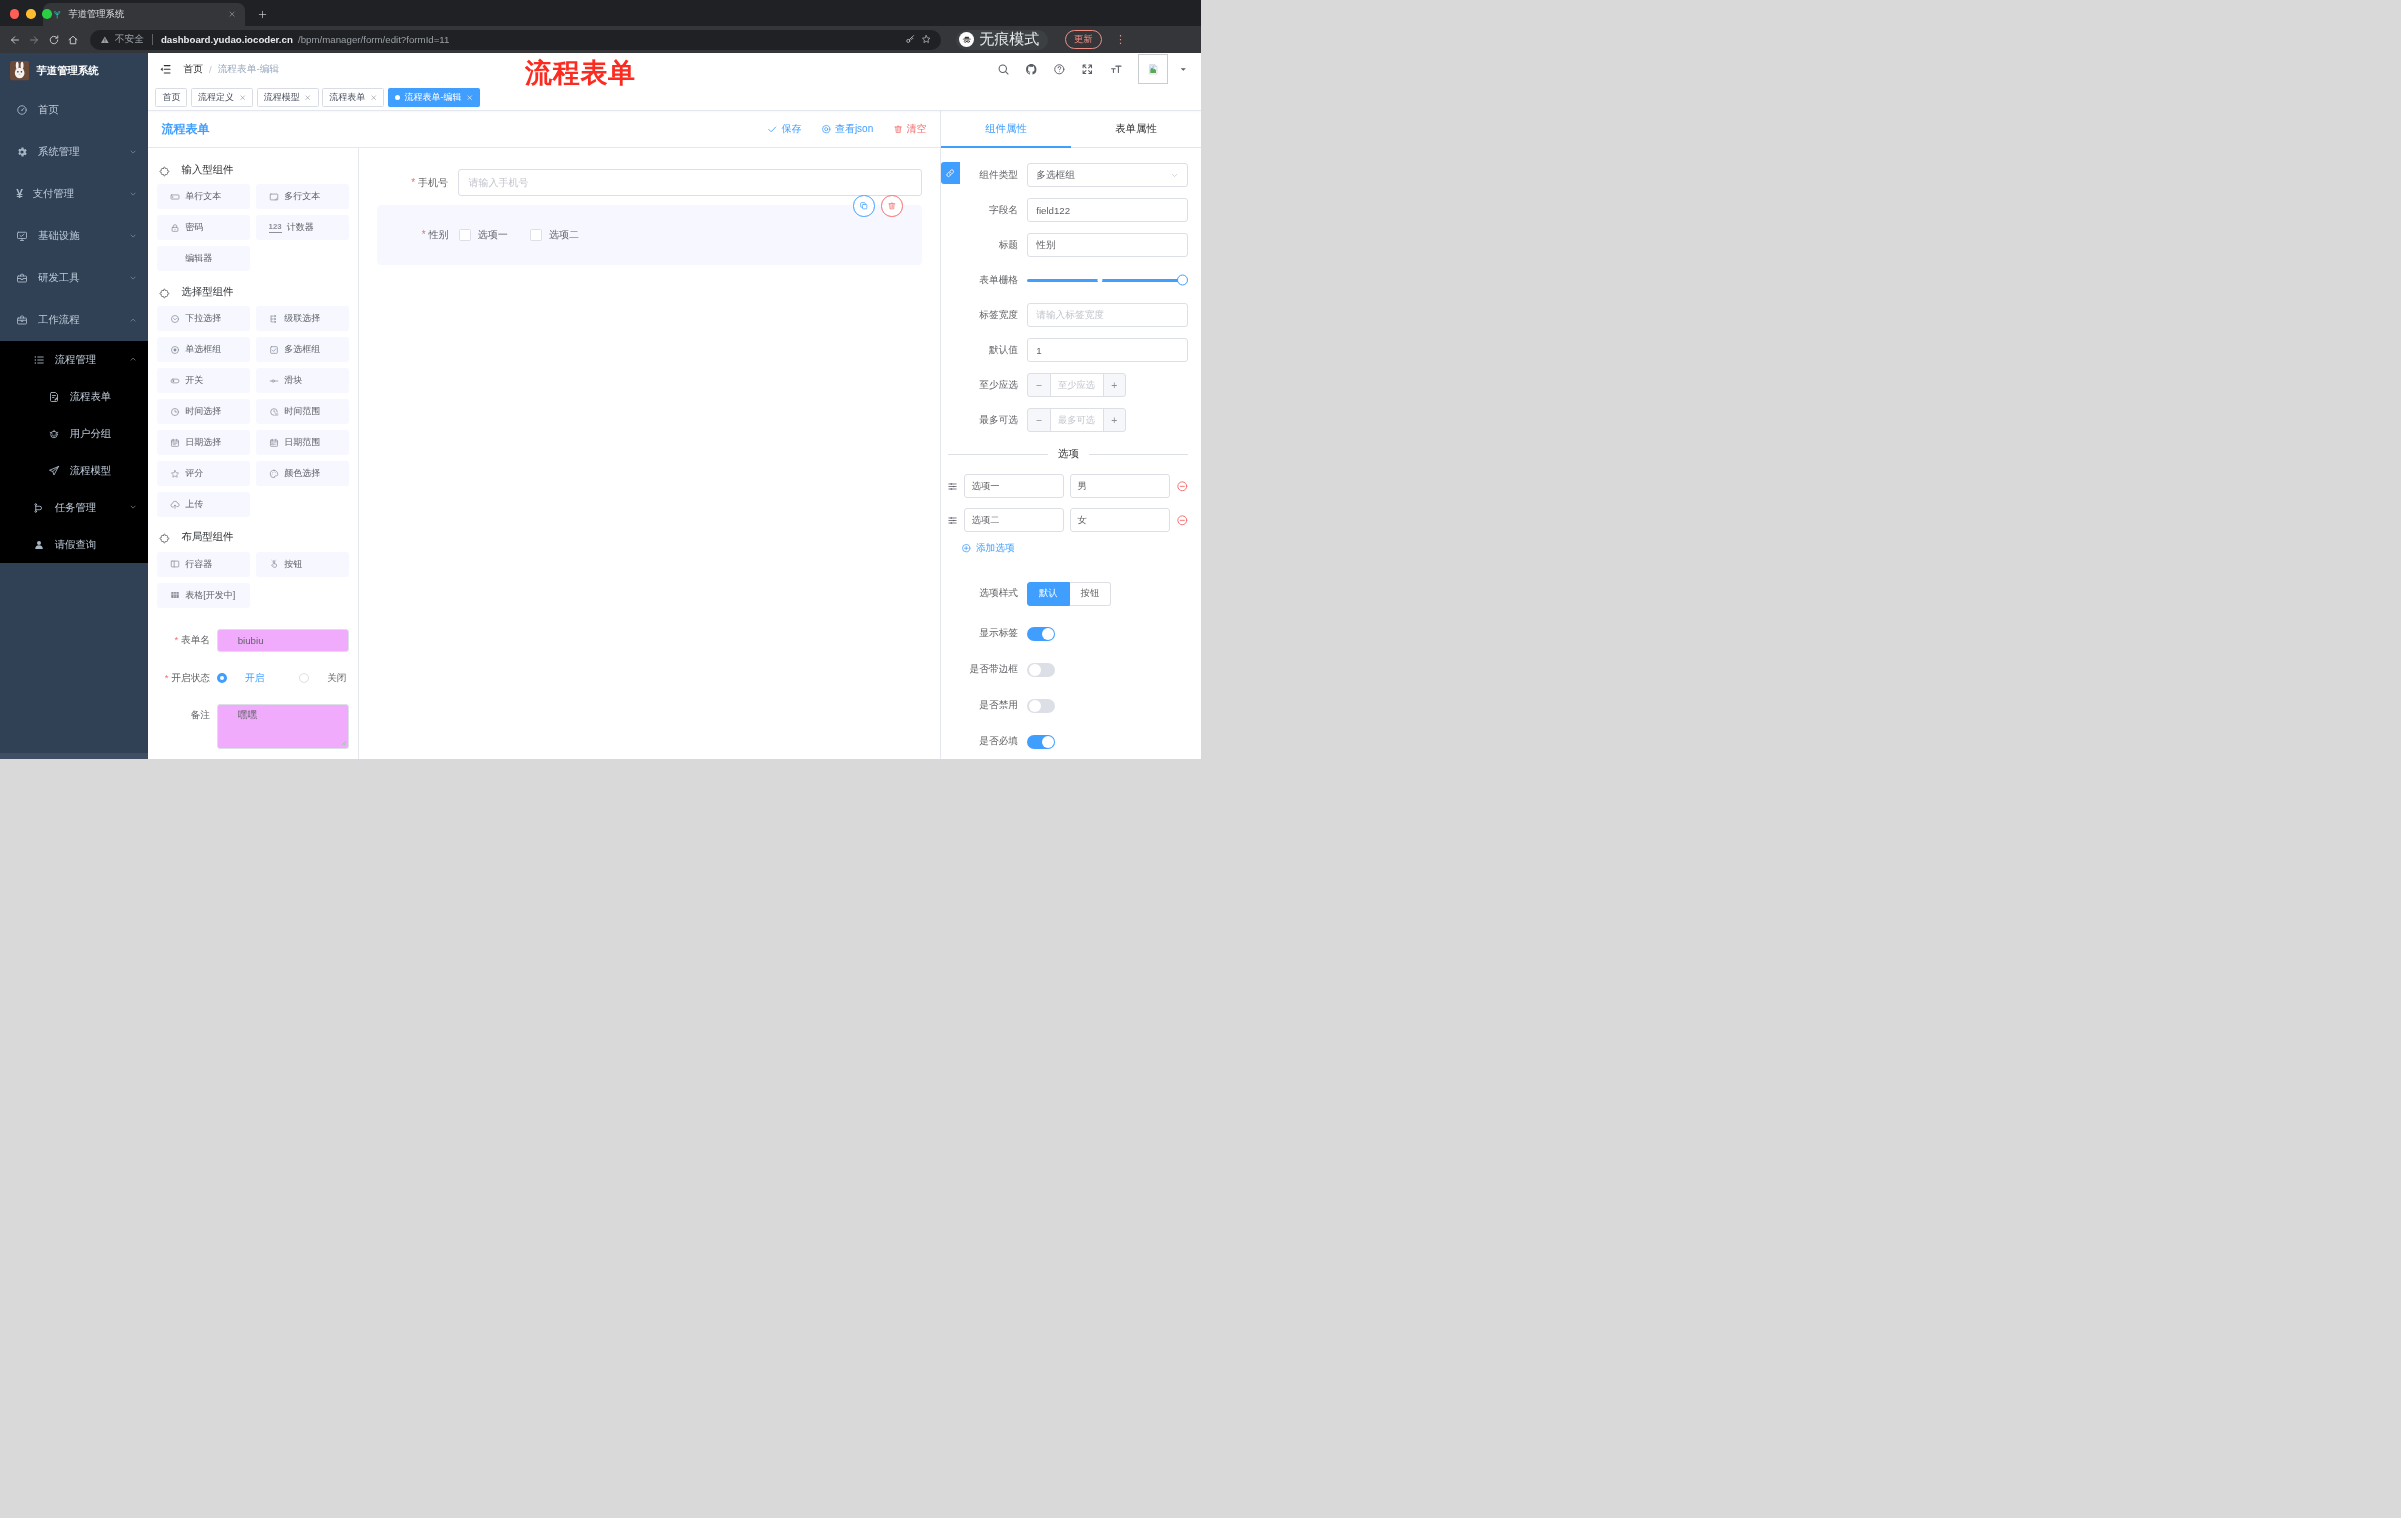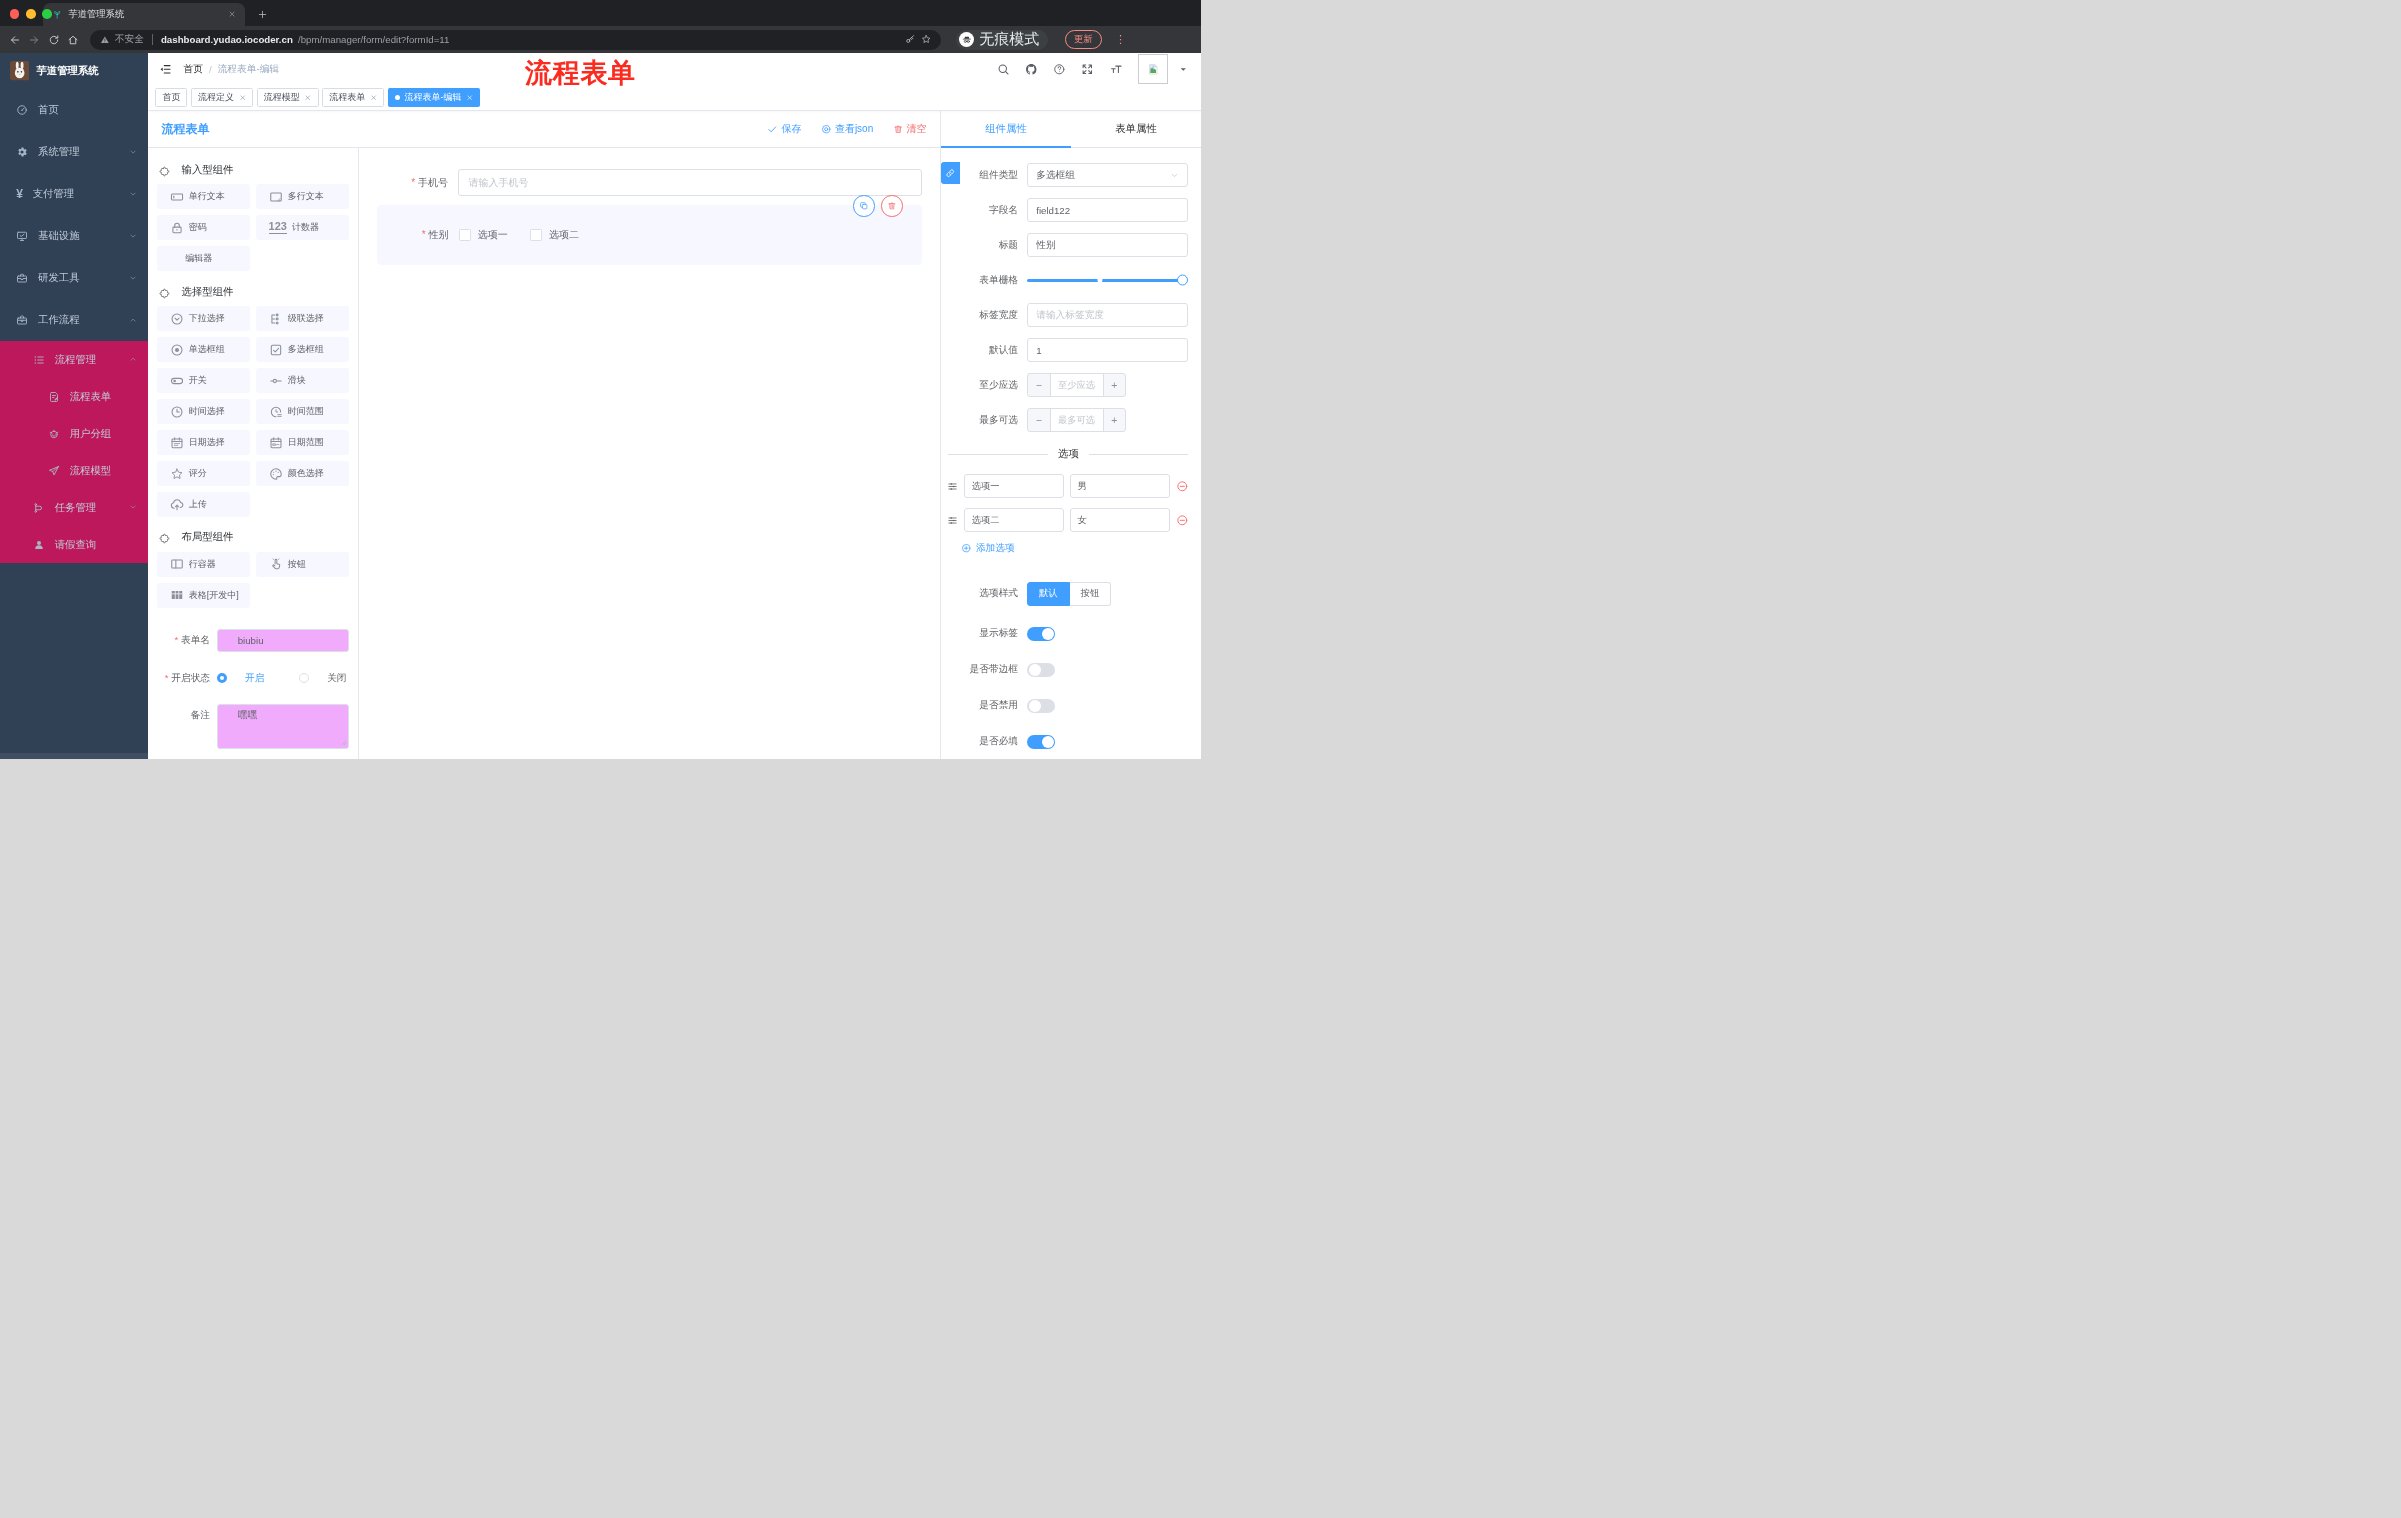--- a/index.html
+++ b/index.html
@@ -37,21 +37,21 @@
   .updbtn{height:17px;border:0.7px solid #f28b82;border-radius:9.7px;color:#f28b82;font-size:9.3px;
           display:flex;align-items:center;padding:0 8.2px;margin-left:9px;}
   .bmenu{color:#f28b82;font-size:11px;margin-left:6px;letter-spacing:0;}
 
   
   .app{position:absolute;top:53px;left:0;right:0;bottom:0;display:flex;}
   .sidebar{width:148px;flex-shrink:0;background:#304156;color:#bfcbd9;position:relative;overflow:hidden;}
   .logo{height:36px;display:flex;align-items:center;gap:7.4px;padding:0 9.7px;color:#fff;font-size:10.4px;font-weight:bold;}
   .logo .ic{font-size:19.3px;}
   .side-item{display:flex;align-items:center;font-size:10.4px;cursor:pointer;height:42px;}
-  .side-item.nested{background:#be185d;height:37px;}
+  .side-item.nested{background:#000000;height:37px;}
   .side-item .ic{font-size:12px;color:#a9b6c5;margin-right:9.7px;}
   .side-item .chev{margin-left:auto;margin-right:11px;font-size:8.2px;color:#8694a6;}
   .sidestrip{position:absolute;left:0;right:0;bottom:0;height:6px;background:#3f4e63;}
 
   .main{flex:1;display:flex;flex-direction:column;min-width:0;background:#fff;}
   .appheader{height:32px;display:flex;align-items:center;gap:12px;padding:0 11px;background:#fff;}
   .hamb{font-size:12.6px;color:#303133;}
   .breadcrumb{font-size:9.7px;color:#303133;display:flex;align-items:center;gap:6px;}
   .crumb-sep{color:#c0c4cc;}
   .crumb-cur{color:#97a8be;}
@@ -79,21 +79,21 @@
   .act.red{color:#f56c6c;}
   .dcontent{flex:1;display:flex;min-height:0;}
 
   
   .palette{width:192px;flex-shrink:0;border-right:0.7px solid #e4e7ed;padding:1.5px 9px 0;overflow:hidden;}
   .sec-h{display:flex;align-items:flex-end;gap:12px;font-size:10.4px;color:#2f3337;margin:13.4px 1.5px 7.4px;}
   .sec-h .ic{font-size:11px;color:#55585e;}
   .pgrid{display:grid;grid-template-columns:1fr 1fr;gap:6px;}
   .pitem{height:25px;background:#f6f7ff;border-radius:3px;display:flex;align-items:center;gap:5.2px;
          padding-left:12.6px;font-size:9px;color:#606266;cursor:grab;}
-  .pitem .ic{font-size:14px;color:#8c909a;min-width:10.4px;}
+  .pitem .ic{font-size:10px;color:#8c909a;min-width:10.4px;}
   .pform{margin-top:21px;font-size:9.7px;color:#606266;}
   .prow{display:flex;align-items:flex-start;margin-bottom:15px;}
   .plabel{width:53px;text-align:right;flex-shrink:0;margin-right:6.7px;line-height:22px;white-space:nowrap;}
   .req::before{content:"* ";color:#f56c6c;}
   .pinput{flex:1;height:21px;border:0.7px solid #dcdfe6;border-radius:3px;padding:0 20px;
           display:flex;align-items:center;color:#606266;background:#f0abfc;}
   .ptext{height:39px;align-items:flex-start;padding-top:3.7px;position:relative;}
   .ptext::after{content:"";position:absolute;right:2.2px;bottom:2.2px;width:5.2px;height:5.2px;
     background:linear-gradient(135deg,transparent 50%,#b5b8bd 50%,#b5b8bd 60%,transparent 60%,transparent 75%,#b5b8bd 75%,#b5b8bd 85%,transparent 85%);}
   .radiorow{display:flex;align-items:center;gap:18px;line-height:22px;}

